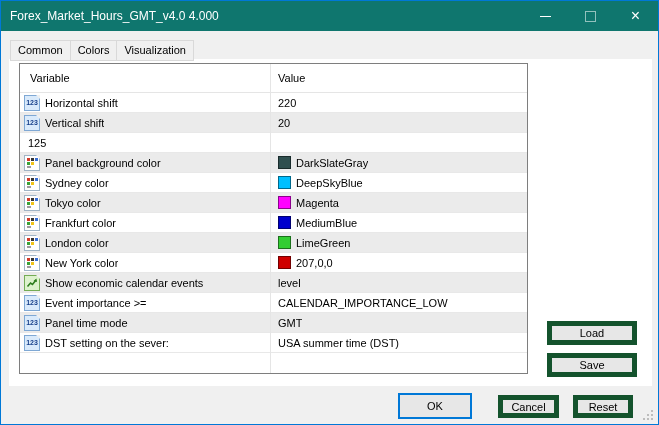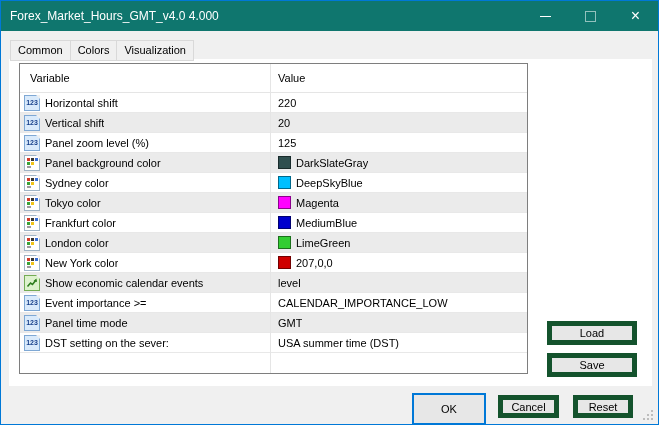--- a/index.html
+++ b/index.html
@@ -48,21 +48,21 @@
   .icon.coloricon{background:#fff;border:1px solid #9fb4c6;}
   .icon.calicon{background:#ddf2cd;border:1px solid #74ac55;}
   .swatch{width:13px;height:13px;flex:0 0 13px;margin-right:5px;
           box-sizing:border-box;border:1px solid rgba(0,0,0,.45);}
   
   .btn{position:absolute;box-sizing:border-box;background:#e7e7e7;border:5px solid #14532d;
        font-family:"Liberation Sans",sans-serif;font-size:11px;color:#000;
        display:flex;align-items:center;justify-content:center;padding:0;}
   .btn-load{left:546px;top:320px;width:90px;height:24px;}
   .btn-save{left:546px;top:352px;width:90px;height:24px;}
-  .btn-ok{left:411px;top:392px;width:74px;height:32px;border:2px solid #0078d7;}
+  .btn-ok{left:397px;top:392px;width:74px;height:26px;border:2px solid #0078d7;}
   .btn-cancel{left:497px;top:394px;width:61px;height:23px;}
   .btn-reset{left:572px;top:394px;width:60px;height:23px;}
   
   .grip{position:absolute;right:5px;bottom:4px;width:1px;height:1px;background:transparent;}
   .grip i{position:absolute;width:2px;height:2px;background:#bdbdbd;display:block;}
   .g1{right:0;bottom:0;} .g2{right:4px;bottom:0;} .g3{right:8px;bottom:0;}
   .g4{right:0;bottom:4px;} .g5{right:4px;bottom:4px;} .g6{right:0;bottom:8px;}
 </style>
 </head>
 <body>
@@ -119,28 +119,20 @@
       </span>
 
       <span class="vtext">Vertical shift</span>
     </div>
     <div class="cell val">
 
       <span class="vtext">20</span>
     </div>
   </div>
         <div class="row">
-    <div class="cell var">
-      <span class="icon numeric">
-        <span class="n123">123</span>
-              <i class="fold"></i>
-      </span>
-
-      <span class="vtext">Panel zoom level (%)</span>
-    </div>
     <div class="cell val">
 
       <span class="vtext">125</span>
     </div>
   </div>
         <div class="row alt">
     <div class="cell var">
 
       <span class="icon coloricon">
         <svg width="12" height="12" viewBox="0 0 12 12">

